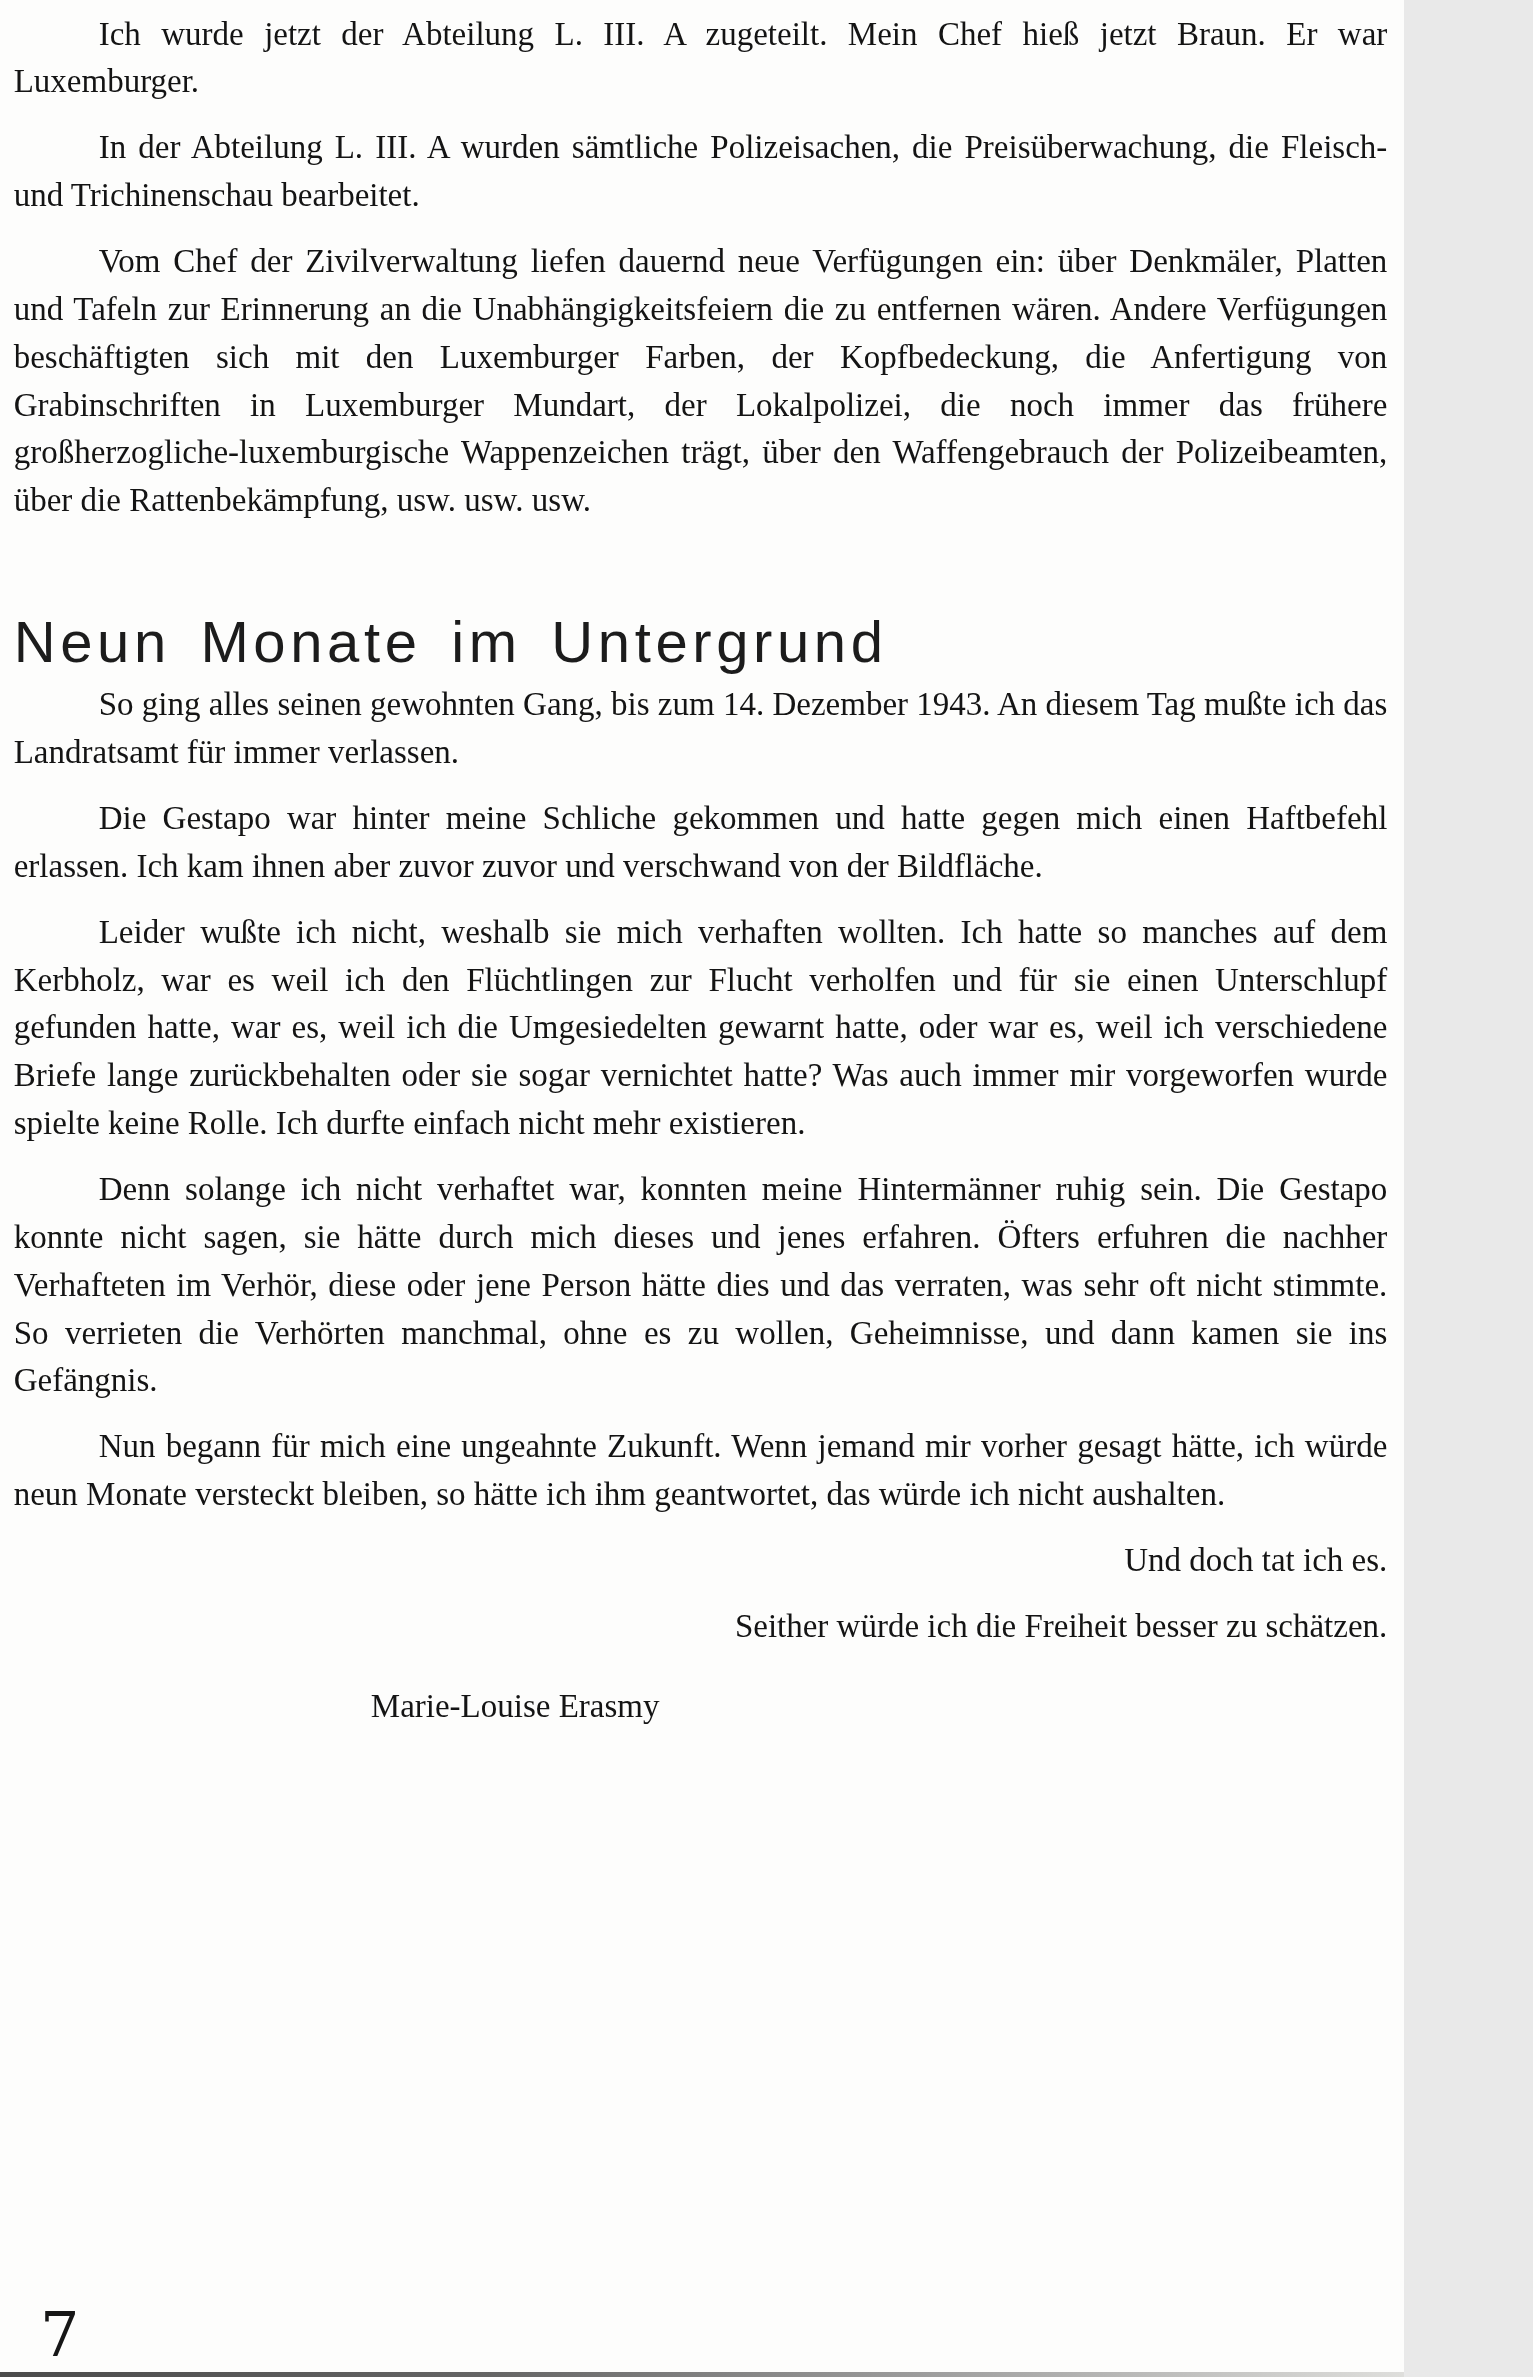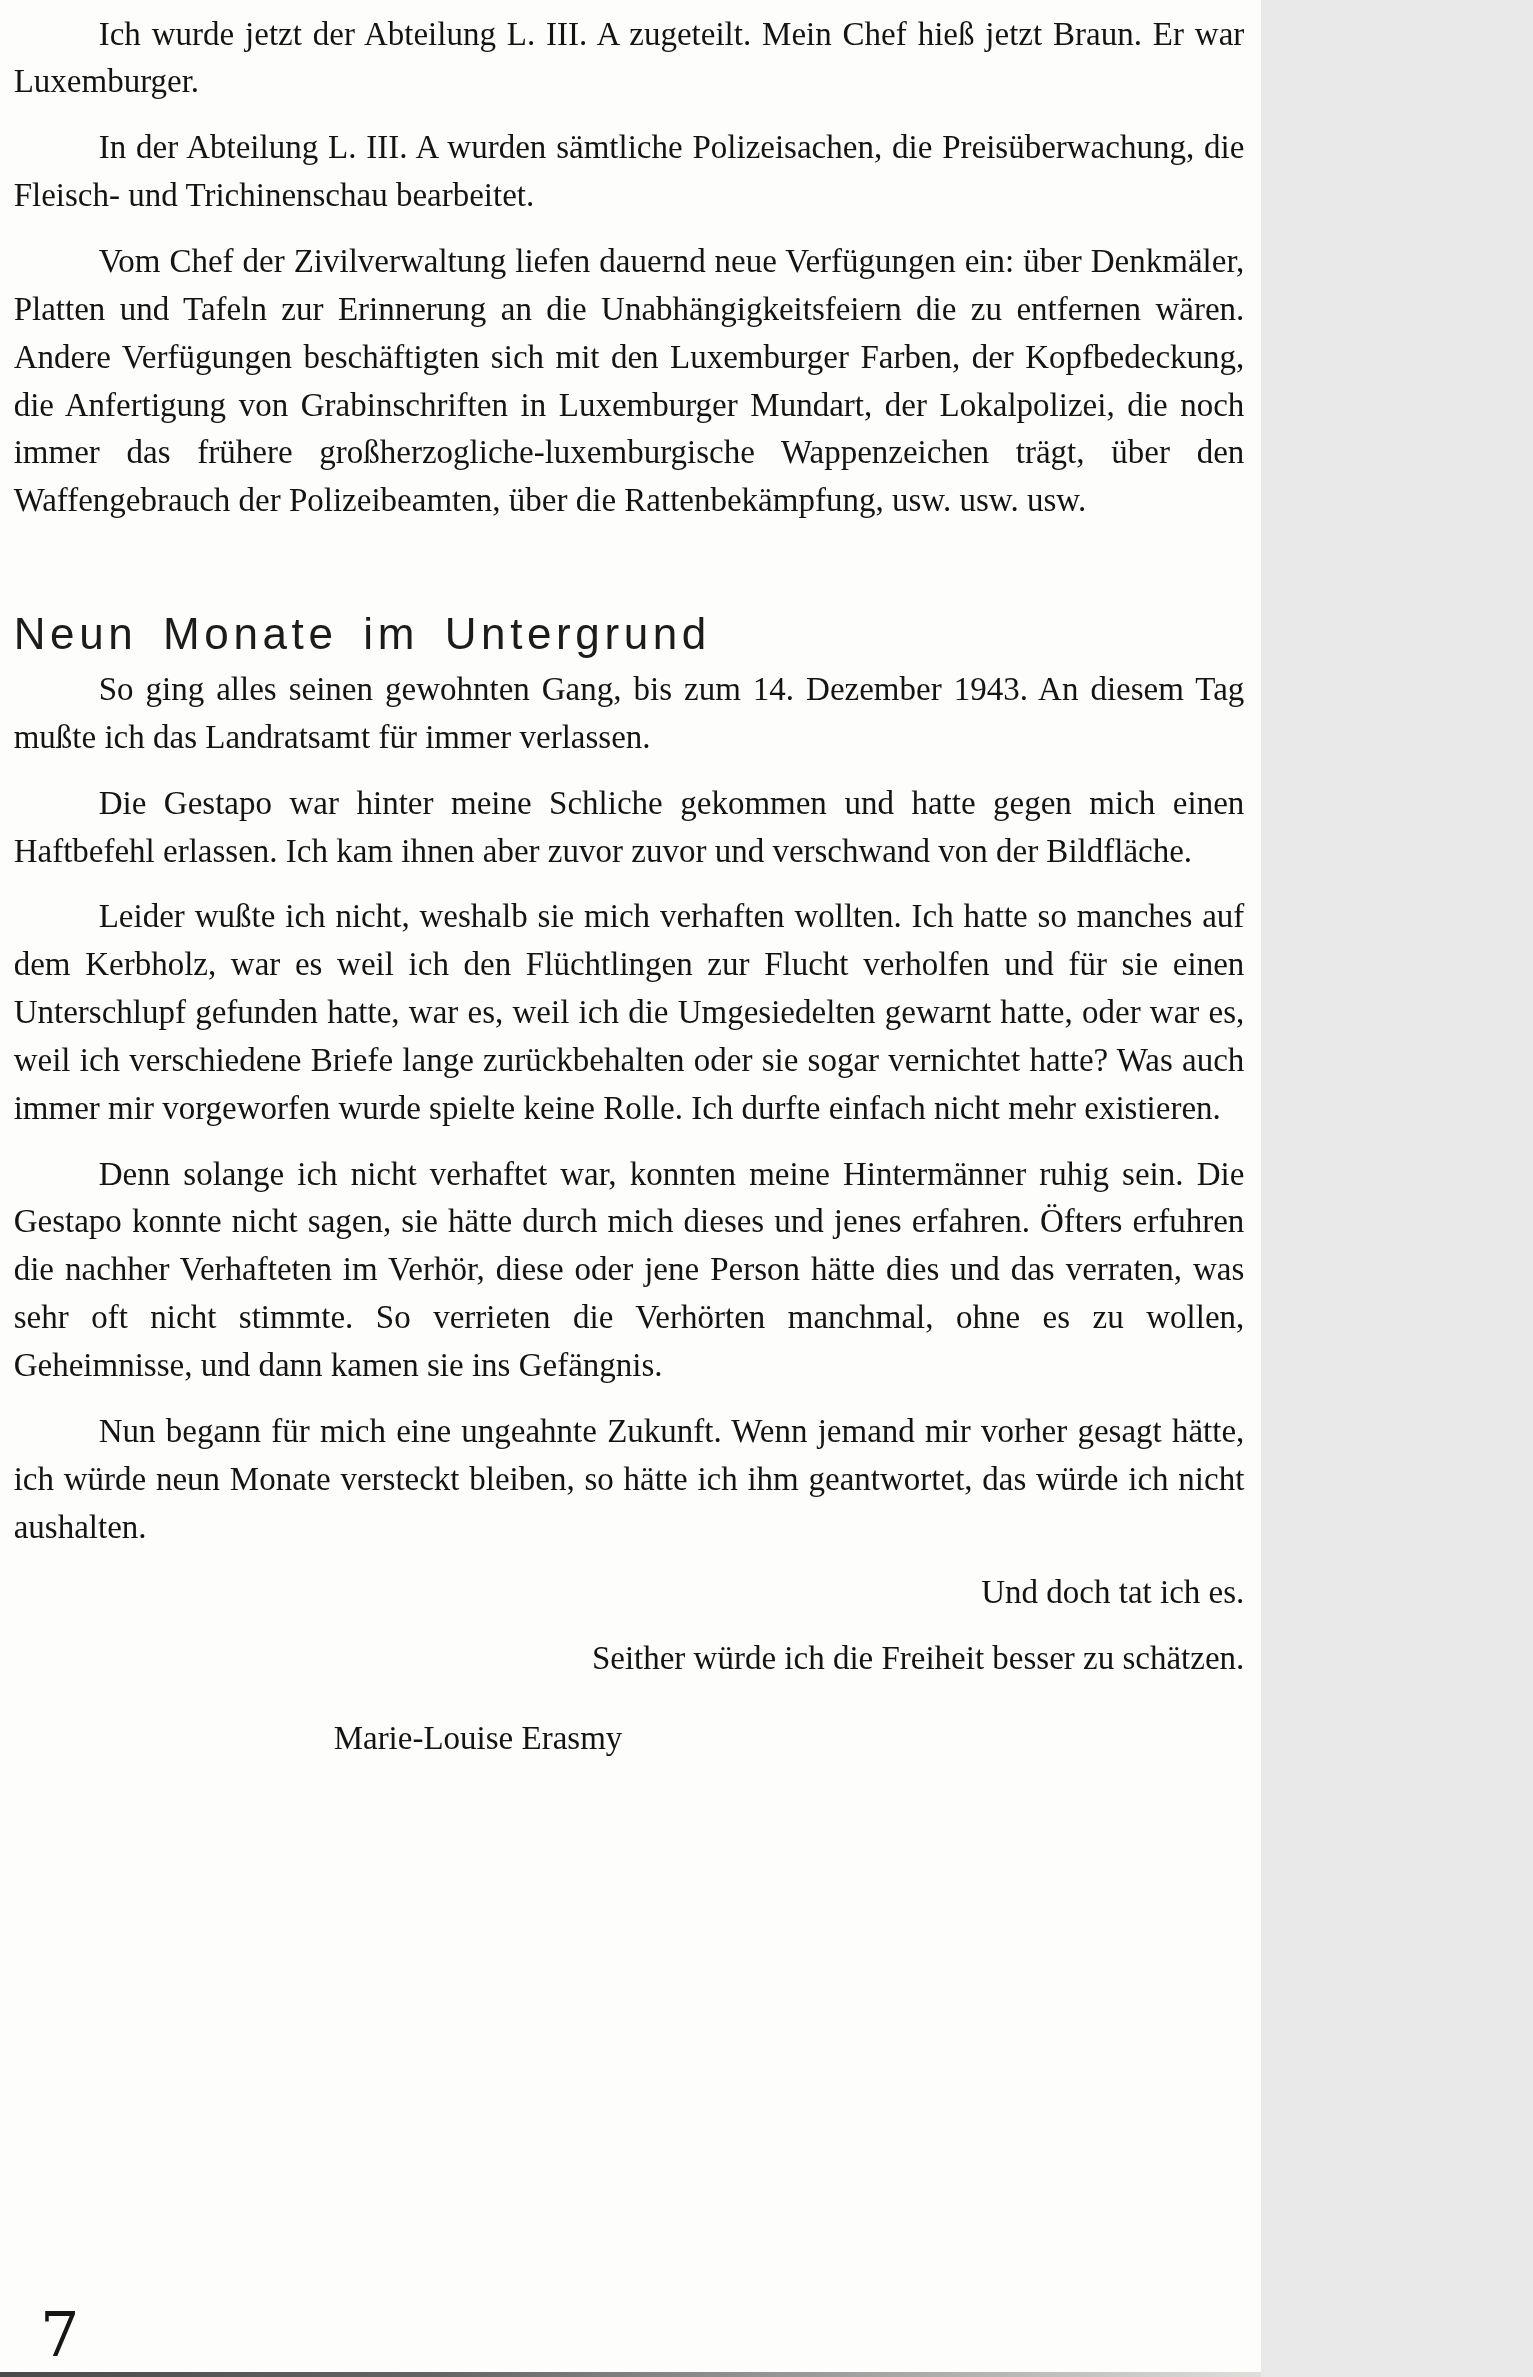--- a/index.html
+++ b/index.html
@@ -2,21 +2,21 @@
 <html style="font-size:12px"><head>
 <meta charset="utf-8">
 <style>
   html, body {
     margin: 0;
     padding: 0;
     background: #e9e9e9;
   }
   .page {
     position: relative;
-    width: 1261px;
+    width: 1404px;
     height: 2377px;
     box-sizing: border-box;
     background: #fdfdfc;
     color: #141414;
     font-family: "Liberation Serif", serif;
     font-size: 33px;
     line-height: 1.45;
     padding: 10.6px 16.7px 0 13.7px;
     overflow: hidden;
   }
@@ -24,21 +24,21 @@
     margin: 0 0 18px 0;
     text-indent: 85px;
     text-align: justify;
   }
   .par.last-flush {
     text-align: right;
   }
   h2.section-heading {
     font-family: "Liberation Sans", sans-serif;
     font-weight: normal;
-    font-size: 44px;
+    font-size: 58px;
     letter-spacing: 4.6px;
     word-spacing: 9px;
     color: #1c1c1c;
     margin: 85px 0 7.6px 0;
     line-height: 1.1;
   }
   .signature {
     margin: 32px 0 0 26%;
     text-indent: 0;
   }

